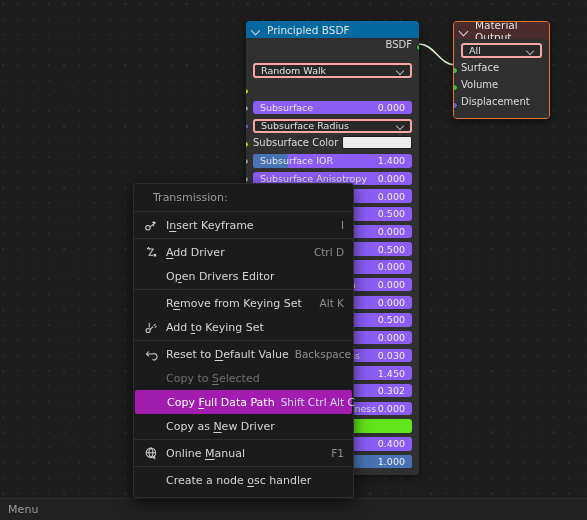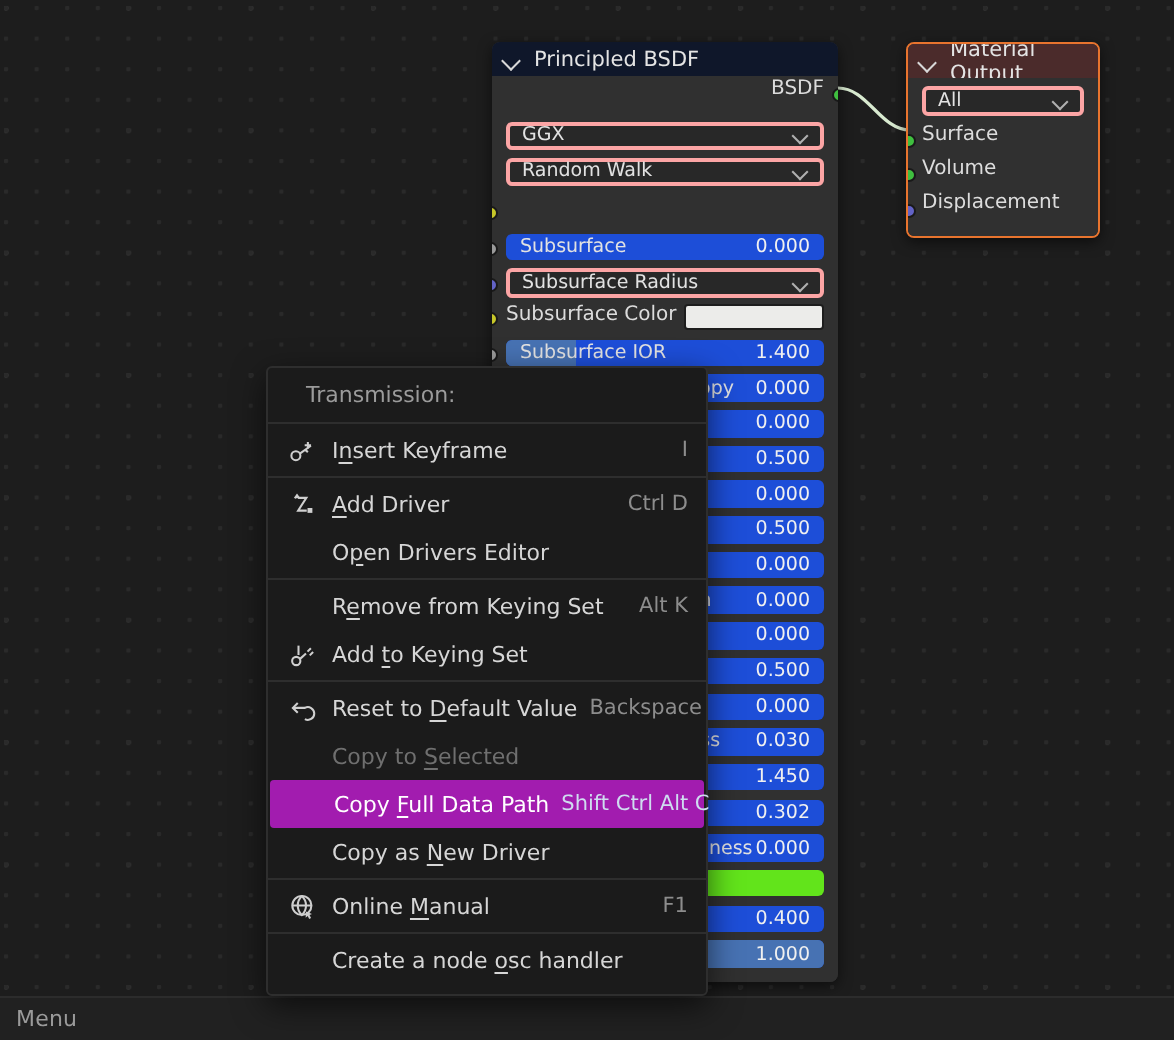--- a/index.html
+++ b/index.html
@@ -82,21 +82,21 @@
   .sock.left  { left: -11px; }
   .sock.right { right: -11px; }
   .s-yellow { background: #c7c729; }
   .s-grey   { background: #9a9a9a; }
   .s-purple { background: #6363c7; }
   .s-green  { background: #3fbf3f; }
   .s-shader { background: #3fbf3f; }
 
   
   .field {
-    height: 13.5px; border-radius: 3px; background: #1d4ed8;
+    height: 13.5px; border-radius: 3px; background: #8b5cf6;
     display: flex; align-items: center; justify-content: space-between;
     padding: 0 7px; width: 100%;
     font-size: 9.5px; color: #e8e8e8;
     position: relative; overflow: hidden;
   }
   .field .fname { color: #e2e2e2; }
   .field .fval  { color: #f0f0f0; }
   .field .fill {
     position: absolute; left: 0; top: 0; bottom: 0;
     background: #4772b3; pointer-events: none;
@@ -127,21 +127,21 @@
   
   .colorbar { height: 13.5px; border-radius: 3px; width: 100%; }
 
   
   .rowsplit { display: flex; align-items: center; gap: 4px; width: 100%; }
   .rowsplit .lbl { flex: 0 0 auto; }
   .rowsplit .wgt { flex: 1 1 auto; }
 
   
   #node-principled { left: 246px; top: 21px; width: 173px; }
-  #node-principled .node-head { background: #0f172a; }
+  #node-principled .node-head { background: #0369a1; }
   #node-principled .node-body { background: #303030; }
 
   #node-output { left: 453px; top: 21px; width: 97px;
     border: 1px solid #e8742e; }
   #node-output .node-head { background: #4b2b2b; }
   #node-output .node-body { background: #303030; }
 
   
   #links { position: absolute; left:0; top:0; width: 587px; height: 498px; pointer-events: none; }
 
@@ -200,26 +200,20 @@
       </div>
       <div class="node-body">
 
         <div class="row out">
           <span class="sock right s-shader"></span>
           <span class="lbl">BSDF</span>
         </div>
 
         <div style="height:5px"></div>
 
-        <div class="row">
-          <div class="dropdown">
-            <span>GGX</span>
-            <span class="chev"></span>
-          </div>
-        </div>
         <div style="height:2.5px"></div>
 
         <div class="row">
           <div class="dropdown">
             <span>Random Walk</span>
             <span class="chev"></span>
           </div>
         </div>
         <div style="height:2.5px"></div>
 

